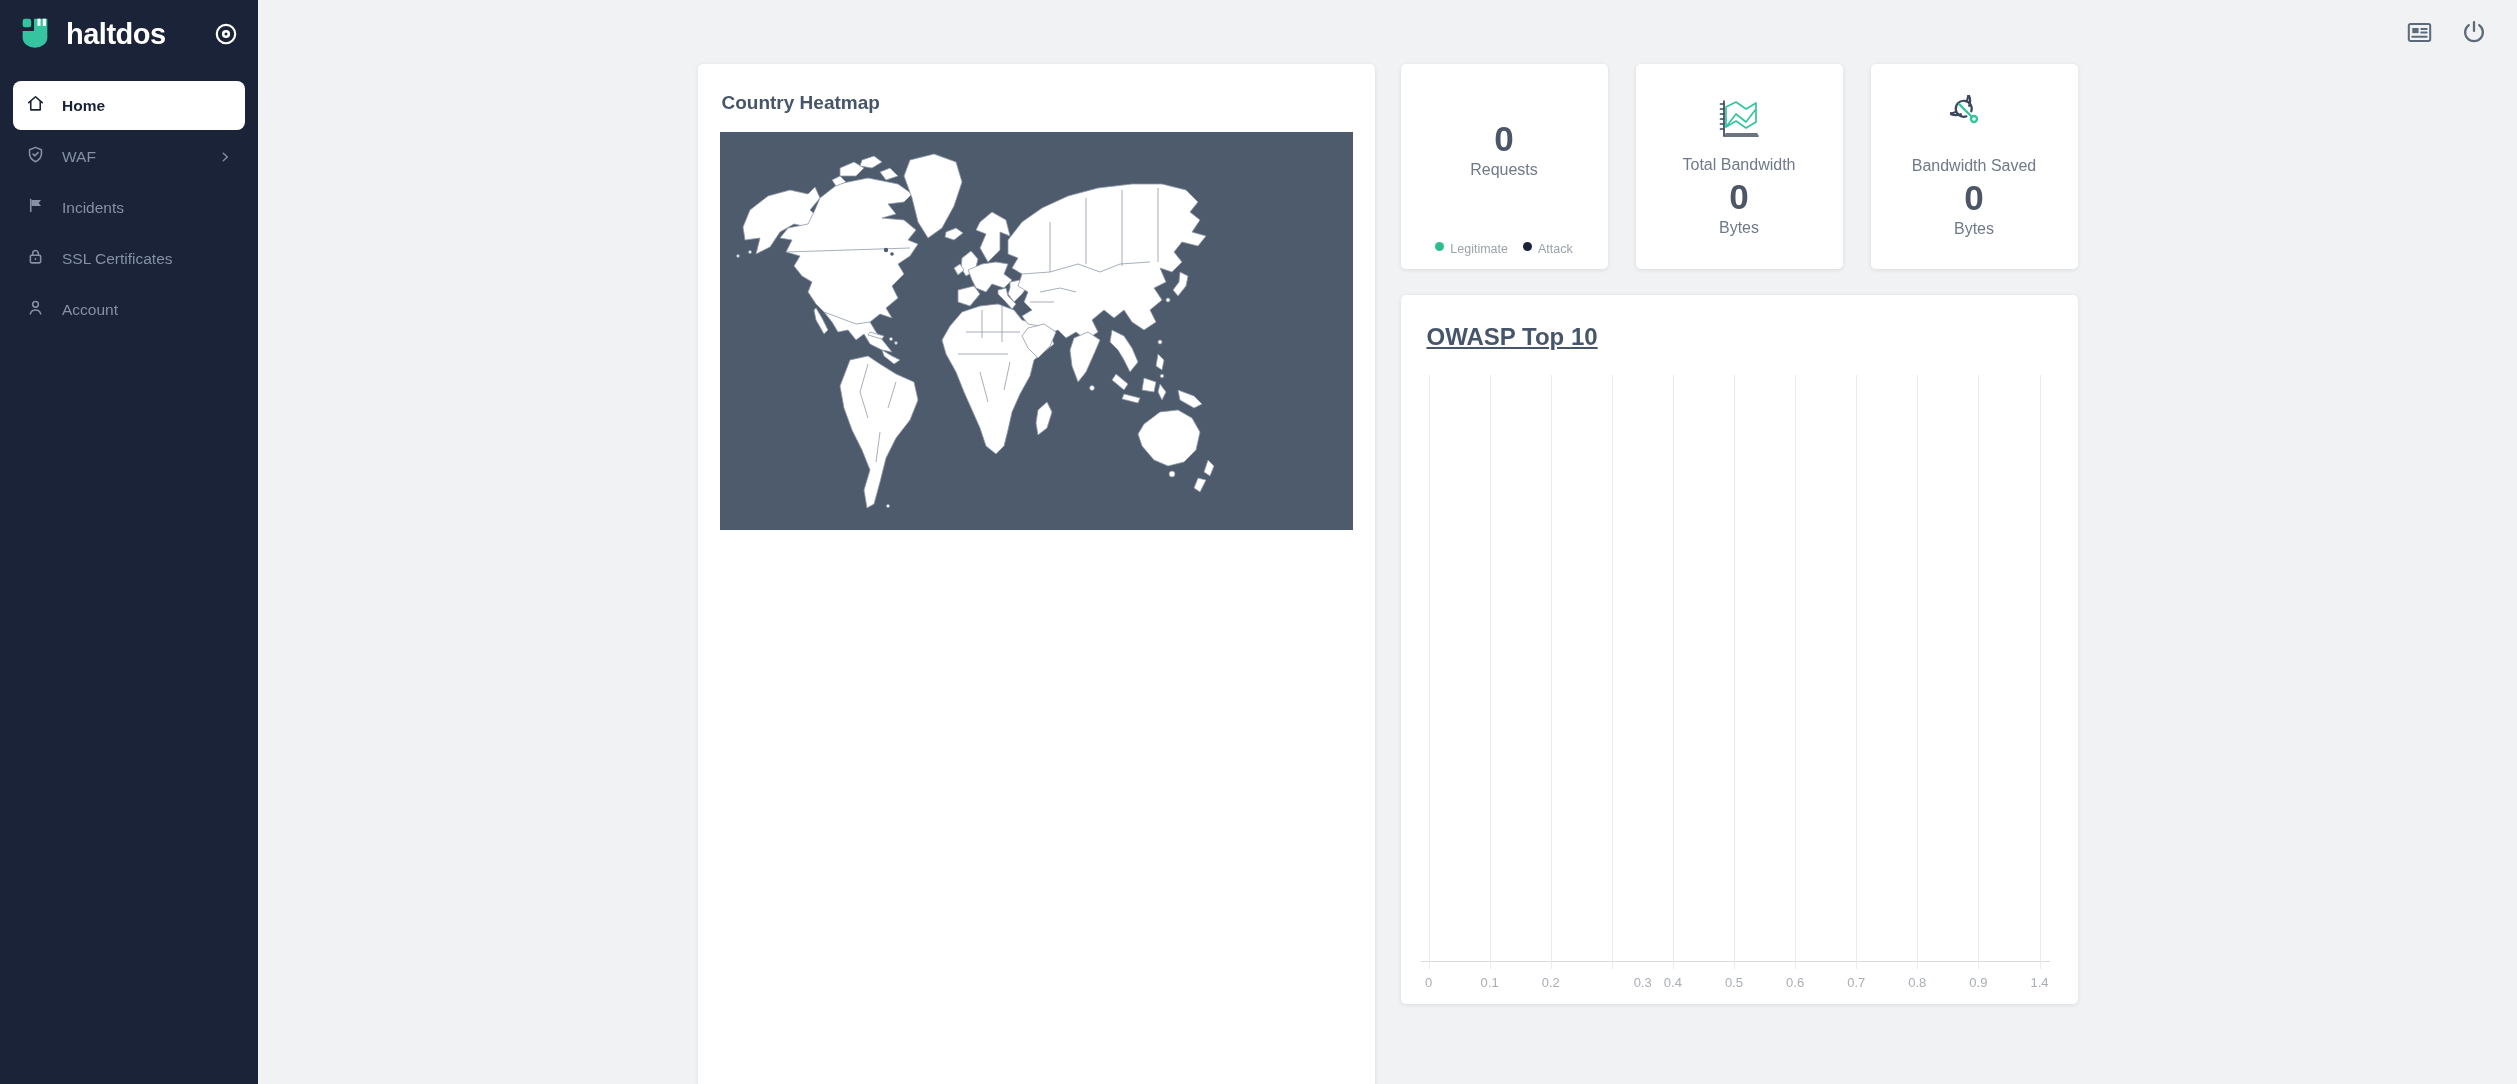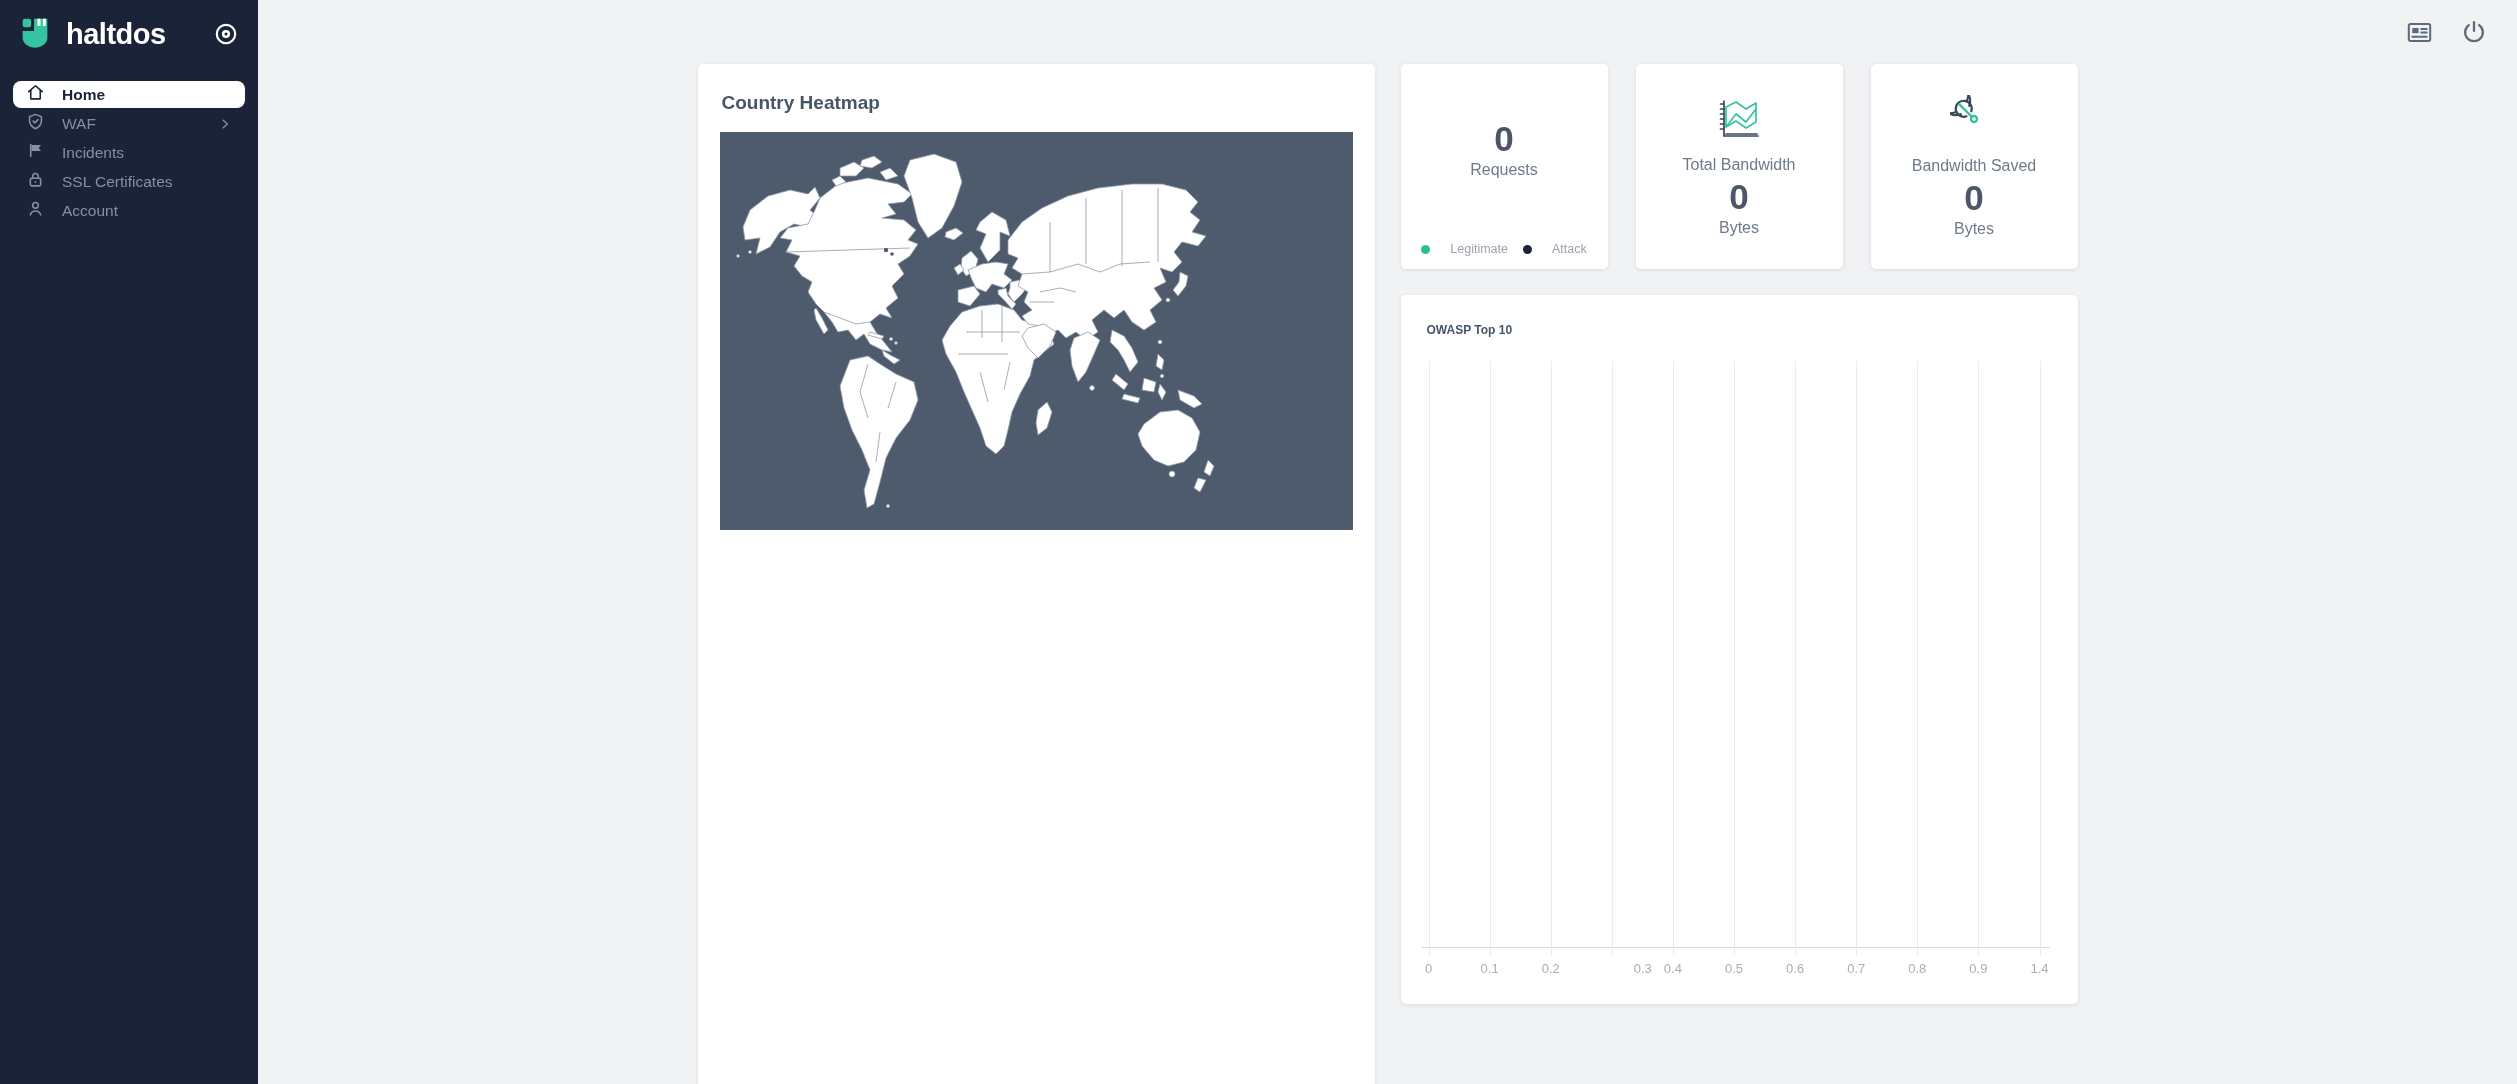--- a/index.html
+++ b/index.html
@@ -6,21 +6,21 @@
   html,body { width:2517px; height:1084px; overflow:hidden;
     font-family:"Liberation Sans", sans-serif; background:#f1f2f3; }
 
   
   .sidebar { position:absolute; left:0; top:0; bottom:0; width:258px;
     background:#1a2337; z-index:5; }
   .sb-header { display:flex; align-items:center; gap:12px; padding:13px 18px 10px 16px; }
   .brand-text { color:#ffffff; font-size:29px; font-weight:700; letter-spacing:-0.5px; flex:1; }
   .record-btn { width:28px; height:28px; display:flex; align-items:center; justify-content:center; cursor:pointer; }
   .nav { margin-top:16px; padding:0 13px; display:flex; flex-direction:column; gap:2px; }
-  .nav-item { display:flex; align-items:center; gap:17px; height:27px; padding:0 13px;
+  .nav-item { display:flex; align-items:center; gap:17px; height:49px; padding:0 13px;
     border-radius:8px; color:#8590a5; font-size:15.5px; cursor:pointer; }
   .nav-item.active { background:#ffffff; color:#1a2337; font-weight:700; }
   .nav-item .chev { margin-left:auto; display:flex; }
   .nav-item svg { flex:0 0 auto; }
 
   
   .topbar { position:absolute; left:258px; right:0; top:0; height:64px;
     display:flex; align-items:center; justify-content:flex-end; gap:28px; padding-right:30px; }
   .topbar .tb-icon { color:#5d6a79; display:flex; cursor:pointer; }
 
@@ -48,26 +48,26 @@
   .stat-row { display:flex; justify-content:space-between; }
   .stat-card { width:207px; height:205px; position:relative; display:flex;
     flex-direction:column; align-items:center; justify-content:center; text-align:center; }
   .stat-value { font-size:35px; font-weight:700; color:#4d5666; line-height:1.1; }
   .stat-label { font-size:16px; color:#6e7a87; margin-top:3px; }
   .stat-title { font-size:16px; color:#6e7a87; margin:14px 0 4px; }
   .stat-icon { display:flex; }
   .requests-card { justify-content:center; padding-bottom:34px; }
   .legend { position:absolute; bottom:13px; left:0; right:0;
     display:flex; justify-content:center; align-items:center; gap:15px; }
-  .legend-item { display:flex; align-items:center; gap:20px; font-size:12.5px; color:#9aa2ac; }
+  .legend-item { display:flex; align-items:flex-start; gap:6px; font-size:12.5px; color:#9aa2ac; }
   .legend-dot { width:9px; height:9px; border-radius:50%; }
 
   
   .owasp-card { width:677px; height:709px; padding:24px; }
-  .owasp-card .card-title { margin:4px 0 0 2px; font-size:12px; }
+  .owasp-card .card-title { margin:4px 0 0 2px; font-size:24px;text-decoration:underline; }
   .chart { position:relative; height:594px; margin:24px 14px 0 4px; }
   .gridline { position:absolute; top:0; bottom:0; width:1px; background:#ebebed; }
   .axis-line { position:absolute; left:-8px; right:-10px; bottom:7px; height:1px; background:#d8dadd; }
   .tick-label { position:absolute; top:600px; transform:translateX(-50%);
     font-size:13px; color:#a9aeb5; white-space:nowrap; }
 </style>
 </head>
 <body>
 
 <div class="sidebar">

